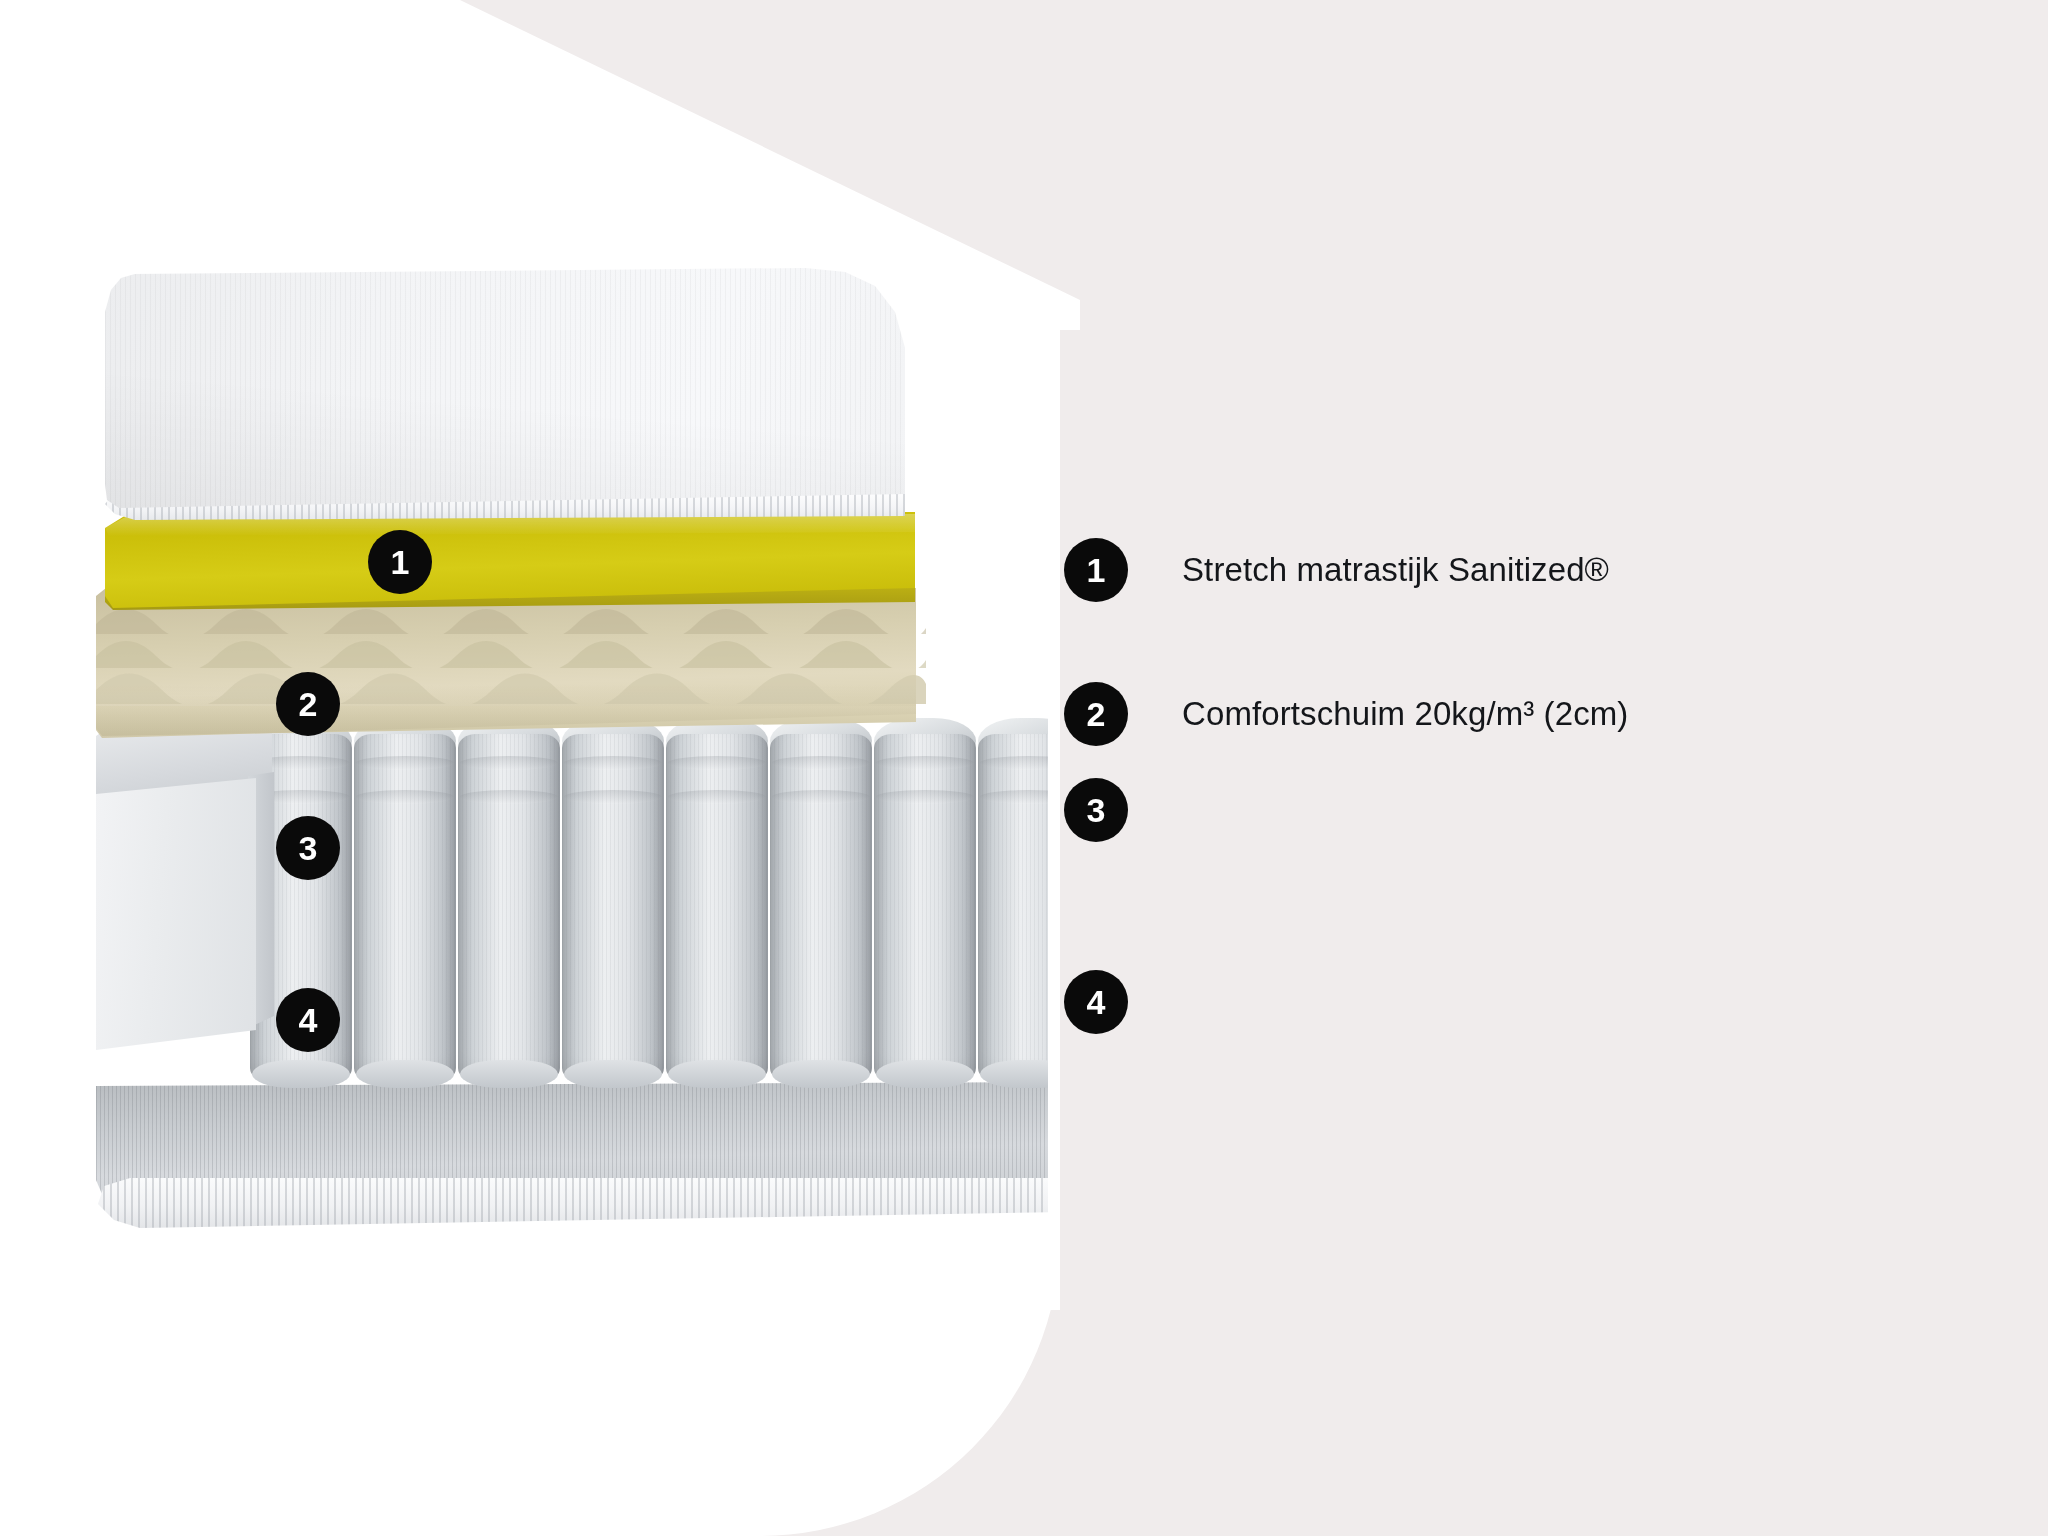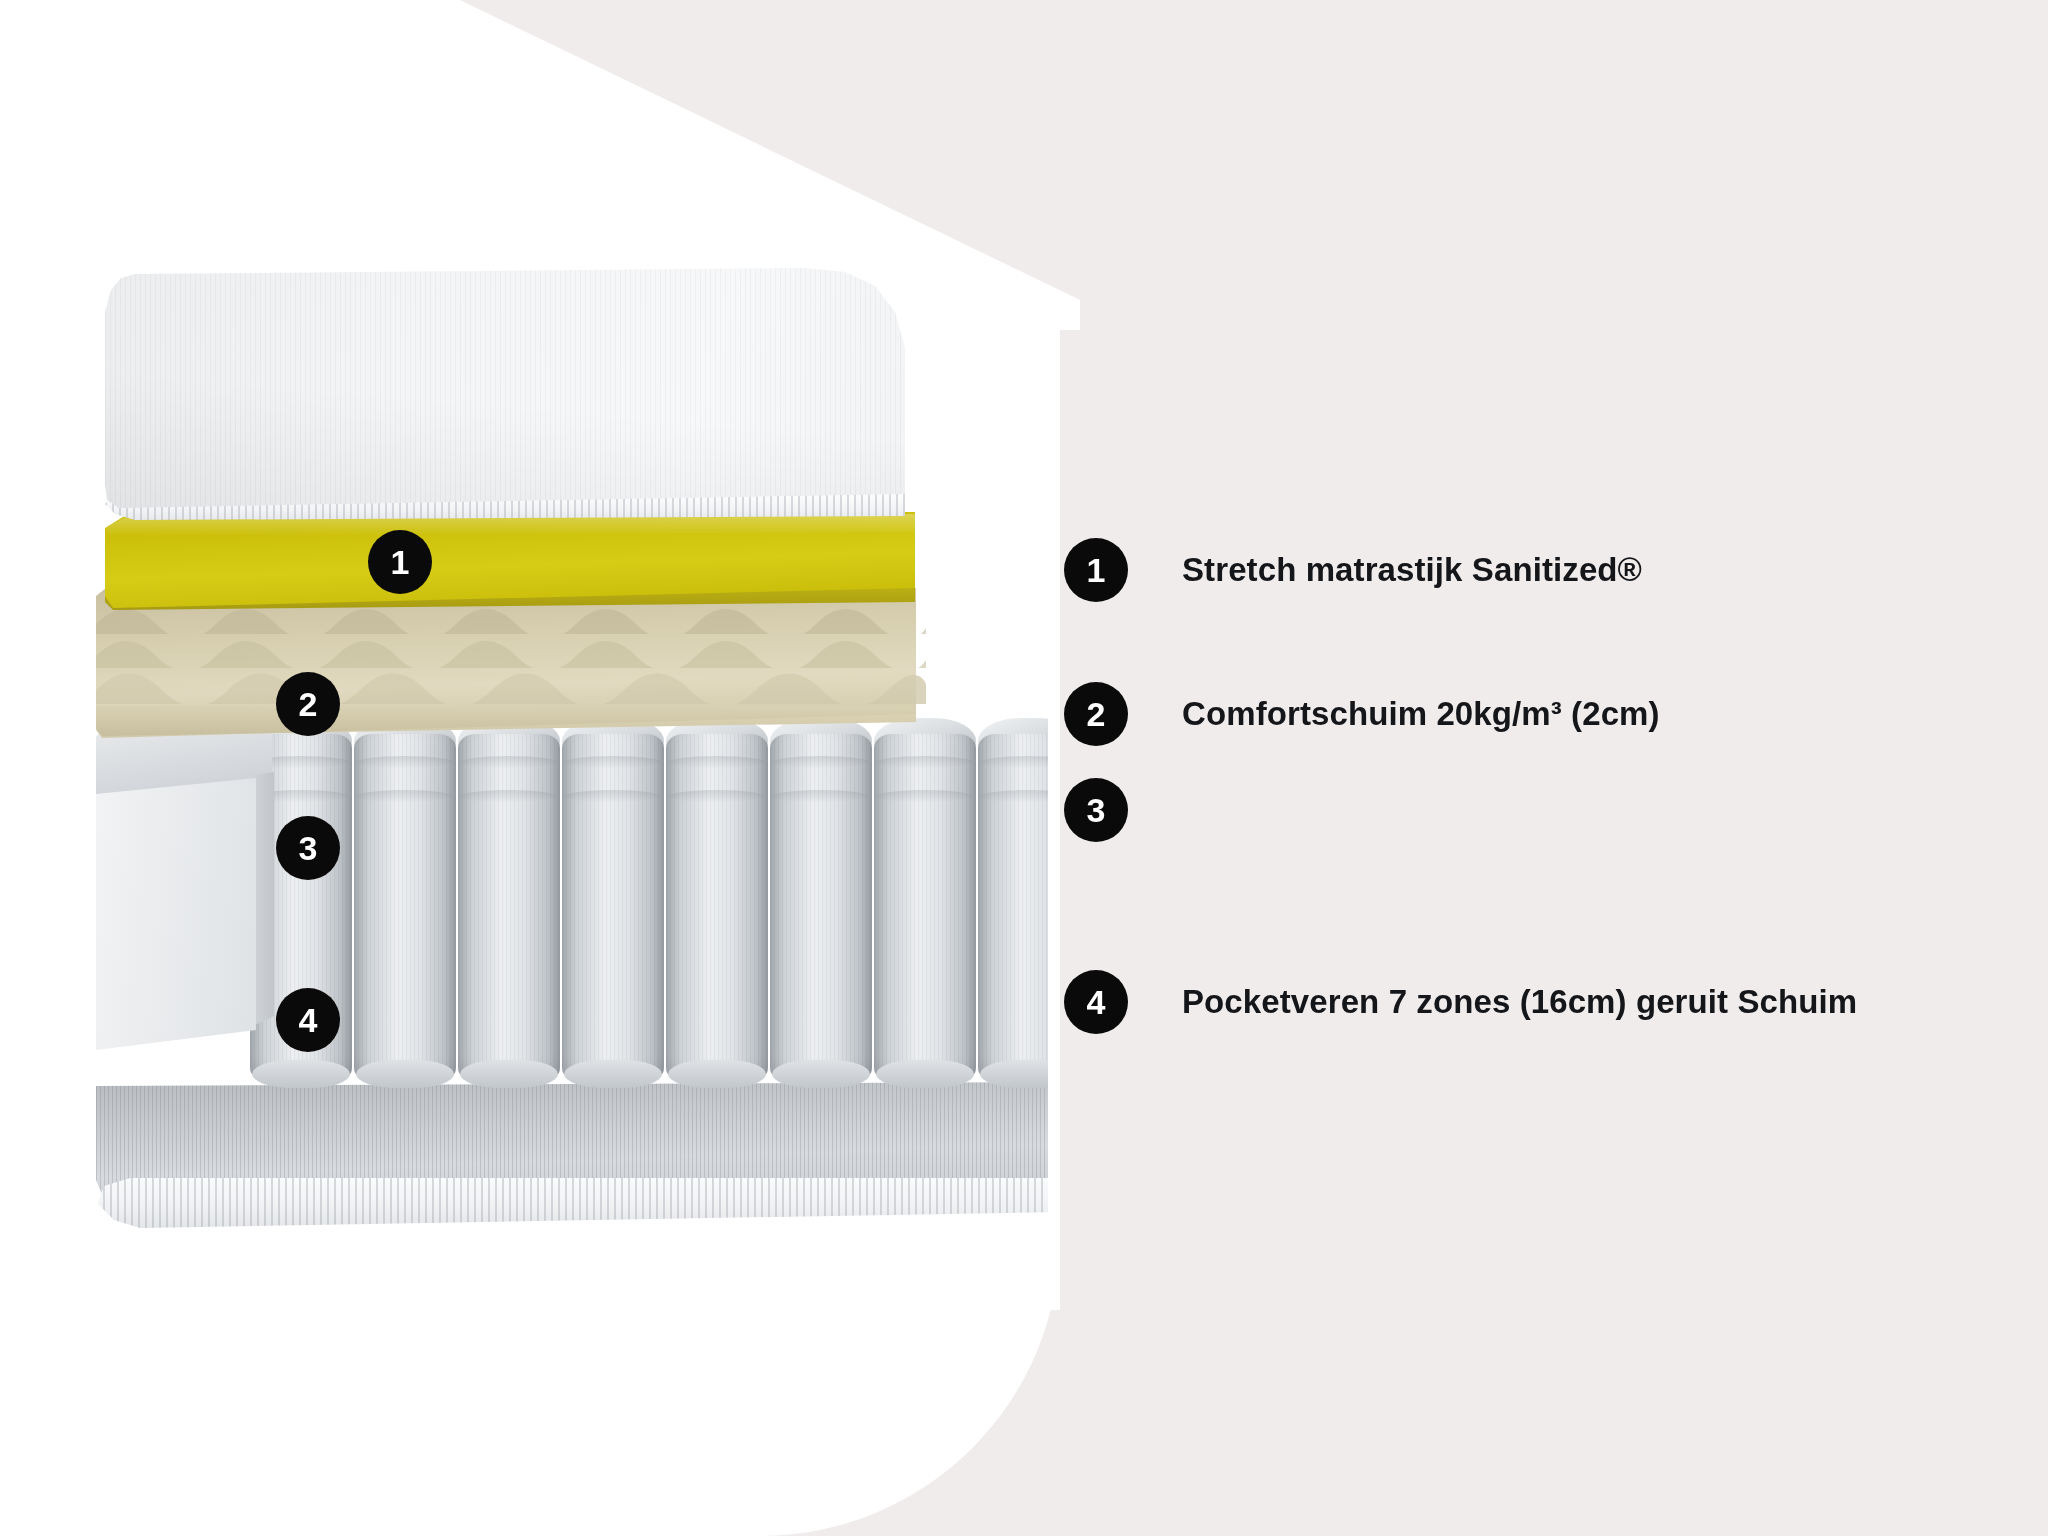--- a/index.html
+++ b/index.html
@@ -230,21 +230,21 @@
     position:absolute;left:0;width:940px;height:64px;
     display:flex;align-items:center;
   }
   .legend-row .badge{position:relative;flex:0 0 auto;}
   .legend-label{
     margin-left:54px;
     font-size:33px;
     color:#14161A;
     letter-spacing:.1px;
     white-space:nowrap;
-    font-weight:700;
+    font-weight:400;
   }
 </style>
 </head>
 <body>
 
 <div id="stage">
 
   <div class="bg-pink"></div>
   <div class="bg-white-round"></div>
   <div class="bg-white-mid"></div>
@@ -385,18 +385,17 @@
     <div class="legend-row" style="top:528px;">
       <div class="badge on-list">
           <span>3</span>
         </div>
     </div>
 
     <div class="legend-row" style="top:720px;">
       <div class="badge on-list">
           <span>4</span>
         </div>
-      <div class="legend-label">Pocketveren 7 zones (16cm) geruit Schuim</div>
     </div>
 
   </div>
 
 </div>
 
 </body></html>

